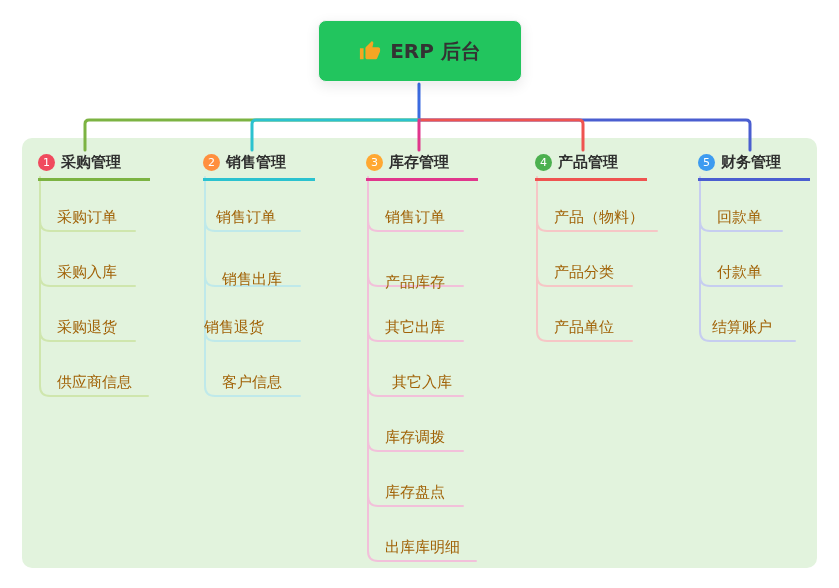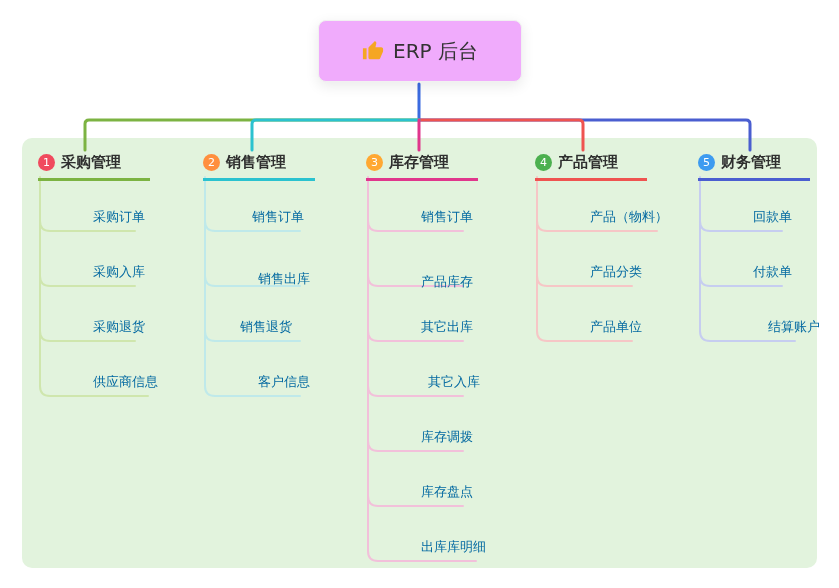--- a/index.html
+++ b/index.html
@@ -1,29 +1,29 @@
 <!DOCTYPE html>
 <html><head>
 <meta charset="utf-8">
 <style>
   html,body{margin:0;padding:0;background:#ffffff;}
   body{font-family:"DejaVu Sans","Liberation Sans",sans-serif;}
   .canvas{position:relative;width:839px;height:588px;background:#ffffff;overflow:hidden;}
   .panel{position:absolute;left:22px;top:138px;width:795px;height:430px;background:#e2f3dd;border-radius:10px;}
   .connectors{position:absolute;left:0;top:0;pointer-events:none;}
-  .root-node{position:absolute;left:318px;top:20px;width:202px;height:60px;background:#f0abfc;
+  .root-node{position:absolute;left:318px;top:20px;width:202px;height:60px;background:#22c55e;
     border:1px solid #f1f1f1;border-radius:8px;box-shadow:0 4px 14px rgba(0,0,0,0.09);
     display:flex;align-items:center;justify-content:center;gap:9px;
-    font-size:20px;font-weight:400;color:#333;cursor:pointer;}
+    font-size:20px;font-weight:700;color:#333;cursor:pointer;}
   .thumb{width:22px;height:22px;display:block;}
   .branch-title{position:absolute;top:150px;width:112px;height:24px;display:flex;align-items:center;gap:6px;
     padding-bottom:4px;border-bottom:3px solid #999;font-size:15px;font-weight:600;color:#2f2f2f;cursor:pointer;}
   .badge{flex:0 0 auto;width:17px;height:17px;border-radius:50%;color:#fff;font-size:11px;font-weight:400;
     display:flex;align-items:center;justify-content:center;line-height:1;}
-  .child{position:absolute;height:18px;font-size:13px;color:#0369a1;line-height:18px;white-space:nowrap;cursor:pointer;margin-left:36px;}
+  .child{position:absolute;height:18px;font-size:15px;color:#a16207;line-height:18px;white-space:nowrap;cursor:pointer;}
 </style>
 </head>
 <body>
 
 <div class="canvas">
 
   <div class="panel"></div>
 
   <svg class="connectors" width="839" height="588" viewBox="0 0 839 588" fill="none">
 
@@ -124,15 +124,15 @@
   <div class="child" style="left:385px;top:428px">库存调拨</div>
   <div class="child" style="left:385px;top:483px">库存盘点</div>
   <div class="child" style="left:385px;top:538px">出库库明细</div>
 
   <div class="child" style="left:554px;top:208px">产品（物料）</div>
   <div class="child" style="left:554px;top:263px">产品分类</div>
   <div class="child" style="left:554px;top:318px">产品单位</div>
 
   <div class="child" style="left:717px;top:208px">回款单</div>
   <div class="child" style="left:717px;top:263px">付款单</div>
-  <div class="child" style="left:732px;top:318px">结算账户</div>
+  <div class="child" style="left:712px;top:318px">结算账户</div>
 
 </div>
 
 </body></html>

